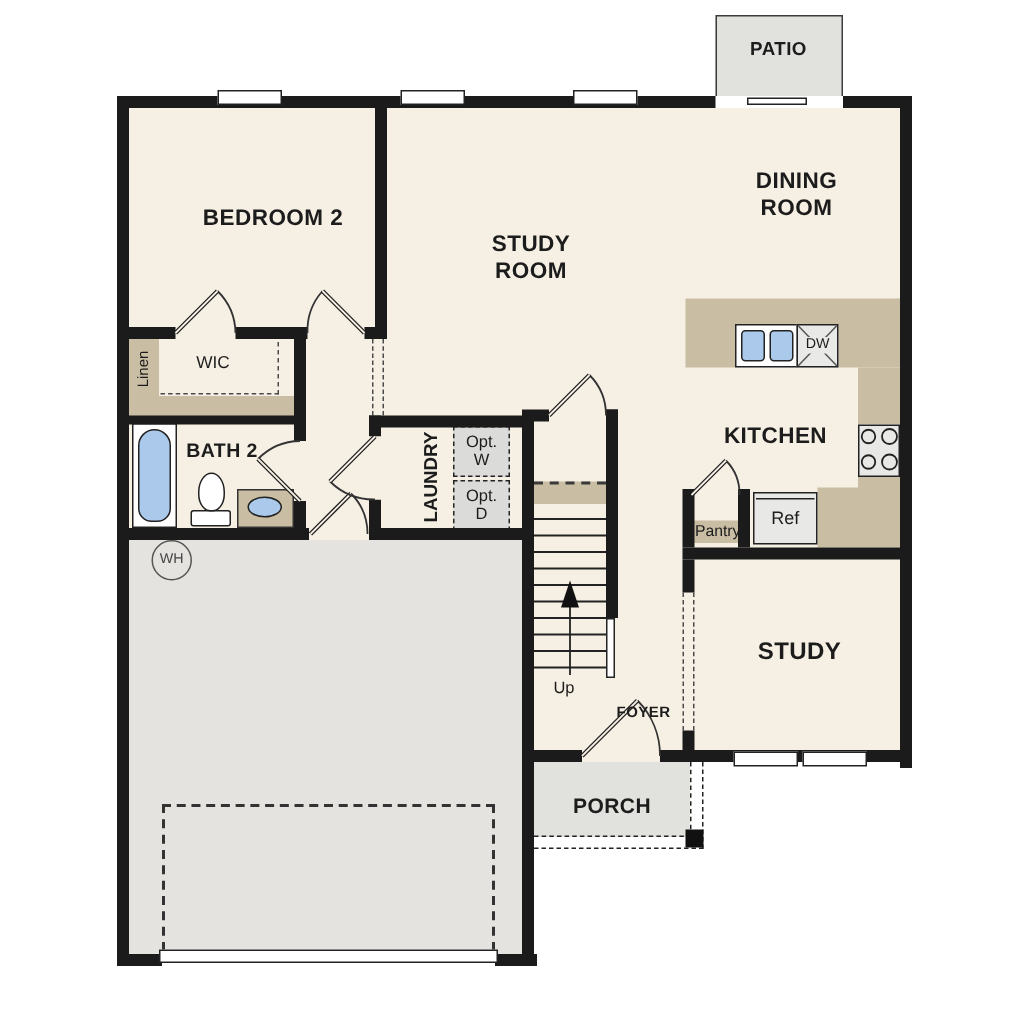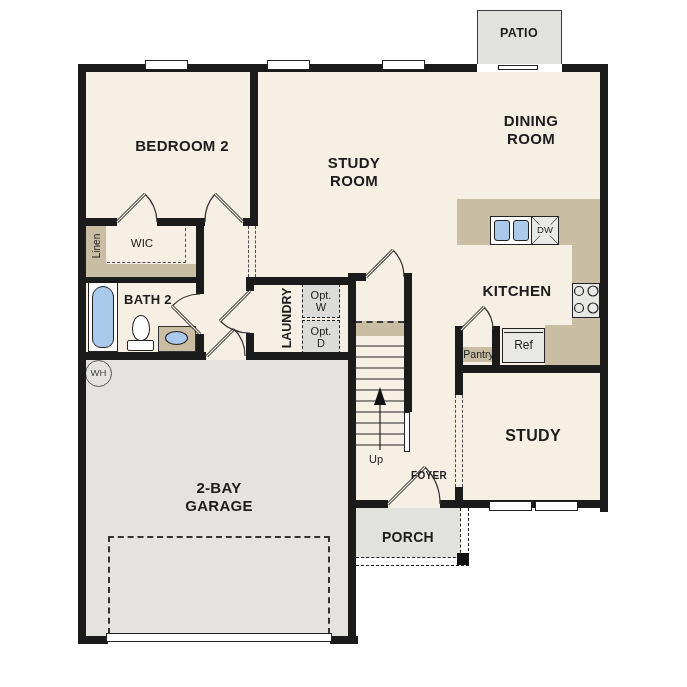--- a/index.html
+++ b/index.html
@@ -46,21 +46,21 @@
   <div class="dash" style="left:108px;top:536px;width:222px;height:98px;border-top:2px dashed #333;border-left:2px dashed #333;border-right:2px dashed #333;box-sizing:border-box;"></div>
   <div class="dash" style="left:356px;top:508px;width:112px;height:57px;border-bottom:1.8px dashed #222;border-right:1.8px dashed #222;"></div>
   <div class="dash" style="left:356px;top:508px;width:104px;height:49px;border-bottom:1.5px dashed #222;border-right:1.5px dashed #222;"></div>
   <div class="abs" style="left:457px;top:553px;width:12px;height:12px;background:#111;z-index:5;"></div>
 
   <div class="fix" style="left:88px;top:282px;width:30px;height:70px;background:#fff;border:1.5px solid #222;"></div>
   <div class="fix" style="left:92px;top:286px;width:22px;height:62px;background:#abcaeb;border:1.2px solid #222;border-radius:11px 11px 9px 9px;"></div>
   <div class="fix" style="left:127px;top:340px;width:27px;height:11px;background:#fff;border:1.3px solid #222;border-radius:2px;"></div>
   <div class="fix" style="left:132px;top:315px;width:18px;height:26px;background:#fff;border:1.3px solid #222;border-radius:50% 50% 45% 45%;"></div>
   <div class="fix" style="left:165px;top:331px;width:23px;height:14px;background:#abcaeb;border:1.2px solid #222;border-radius:50%;z-index:5;"></div>
-  <div class="fix cflex" style="left:85px;top:360px;width:27px;height:27px;border:1.4px solid #555;border-radius:50%;">
+  <div class="fix cflex" style="left:101px;top:360px;width:27px;height:27px;border:1.4px solid #555;border-radius:50%;">
     <span class="slbl" style="position:static;transform:none;font-size:9.5px;color:#444;">WH</span>
   </div>
   <div class="fix" style="left:490px;top:216px;width:42px;height:29px;background:#fff;border:1.5px solid #222;z-index:4;"></div>
   <div class="fix" style="left:494px;top:220px;width:16px;height:21px;background:#abcaeb;border:1.2px solid #222;border-radius:3px;z-index:4;"></div>
   <div class="fix" style="left:513px;top:220px;width:16px;height:21px;background:#abcaeb;border:1.2px solid #222;border-radius:3px;z-index:4;"></div>
   <div class="fix cflex" style="left:531px;top:216px;width:28px;height:29px;background:#e9e9e7;border:1.4px solid #222;"></div>
   <div class="fix" style="left:572px;top:283px;width:28px;height:35px;background:#e8e8e6;border:1.3px solid #222;"></div>
   <div class="fix cflex" style="left:502px;top:328px;width:43px;height:35px;background:#e8e8e6;border:1.4px solid #222;">
     <span class="slbl" style="position:static;transform:none;font-size:12px;">Ref</span>
   </div>
@@ -176,22 +176,20 @@
   <div class="lbl" style="left:166px;top:146px;font-size:15px;margin-left:16px;">BEDROOM 2</div>
   <div class="lbl" style="left:354px;top:172px;font-size:15px;">STUDY
 ROOM</div>
   <div class="lbl" style="left:531px;top:130px;font-size:15px;">DINING
 ROOM</div>
   <div class="lbl" style="left:517px;top:291px;font-size:15px;">KITCHEN</div>
   <div class="lbl" style="left:533px;top:436px;font-size:16px;">STUDY</div>
   <div class="lbl" style="left:429px;top:476px;font-size:10px;">FOYER</div>
   <div class="lbl" style="left:408px;top:537px;font-size:14px;">PORCH</div>
   <div class="lbl" style="left:519px;top:33px;font-size:12.5px;">PATIO</div>
-  <div class="lbl" style="left:219px;top:497px;font-size:15px;">2-BAY
-GARAGE</div>
   <div class="lbl" style="left:148px;top:300px;font-size:13px;">BATH 2</div>
   <div class="slbl" style="left:142px;top:243px;font-size:11.5px;">WIC</div>
   <div class="vlbl" style="left:96px;top:246px;font-size:10px;font-weight:400;">Linen</div>
   <div class="vlbl" style="left:287px;top:318px;font-size:12.5px;font-weight:700;">LAUNDRY</div>
   <div class="slbl" style="left:545px;top:230px;font-size:9.5px;background:#e9e9e7;padding:0 1px;">DW</div>
   <div class="slbl" style="left:376px;top:459px;font-size:11px;">Up</div>
 
 </div>
 
 </body></html>

